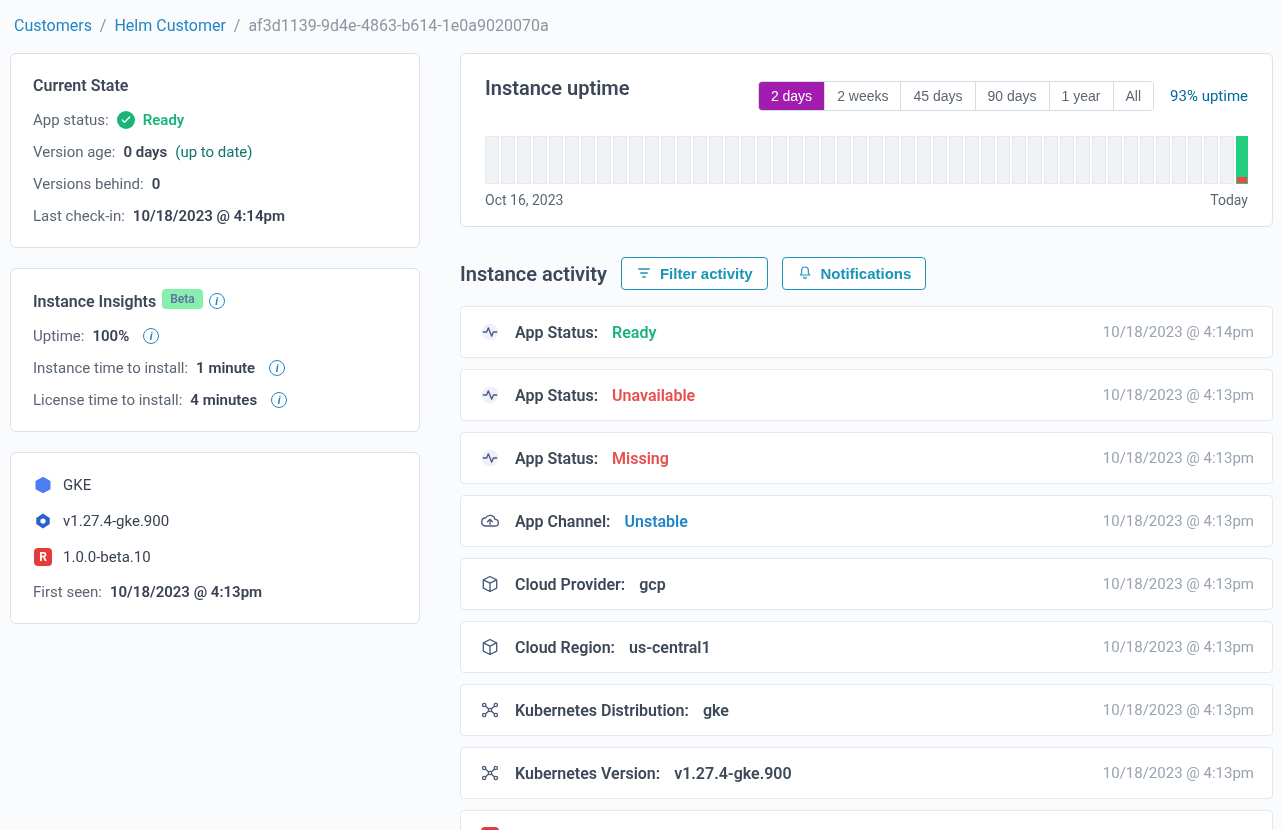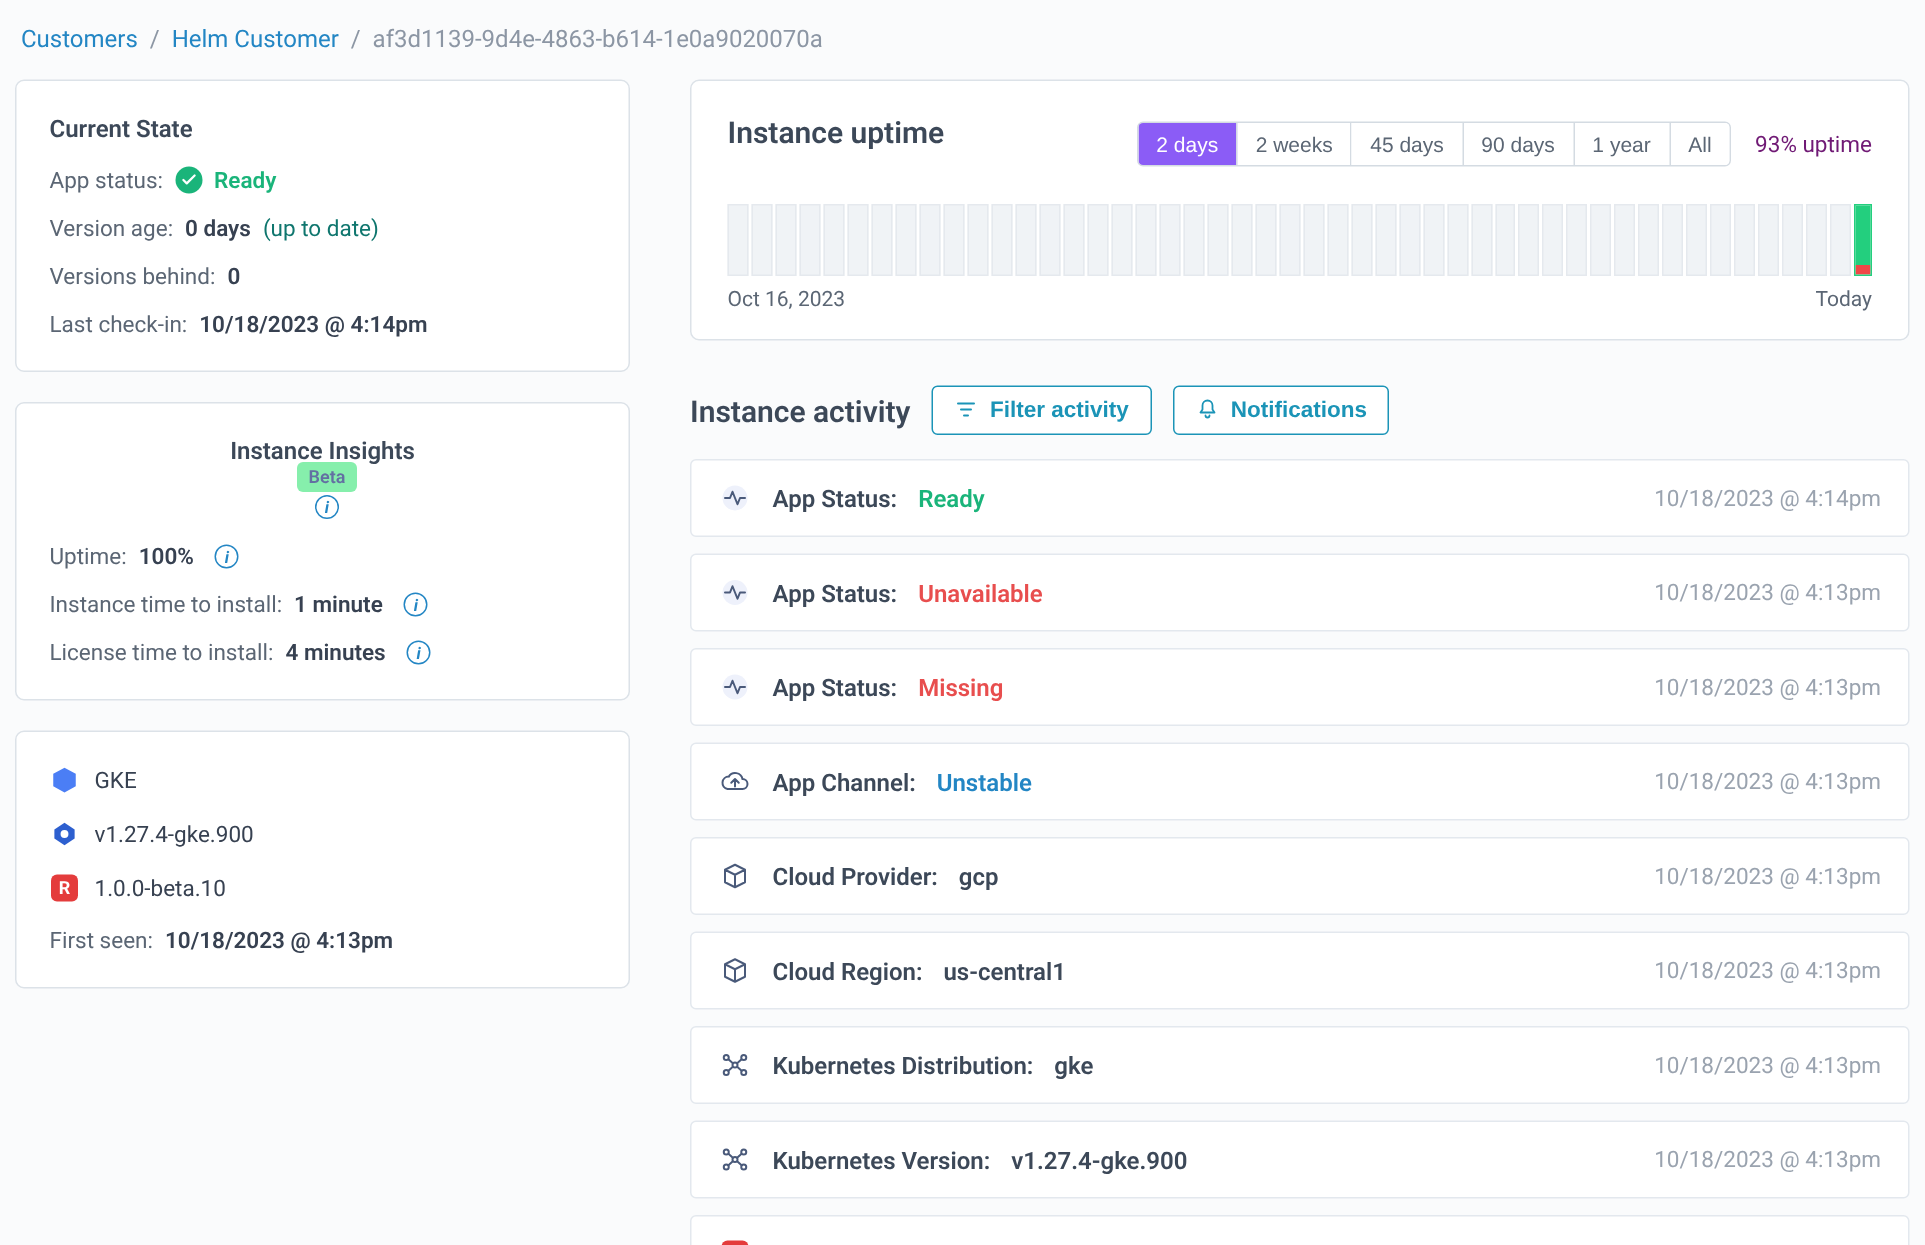--- a/index.html
+++ b/index.html
@@ -74,21 +74,21 @@
     border-radius: 50%;
     align-items: center;
     justify-content: center;
     color: #2386c4;
     font-size: 11px;
     font-weight: 700;
     font-style: italic;
     margin-left: 6px;
     cursor: pointer;
   }
-  .insights-title-row { display:flex; align-items:center; margin-bottom:16px;flex-direction:column; }
+  .insights-title-row { display:flex; align-items:center; margin-bottom:16px; }
   .insights-title-row h2 { margin-bottom:0; }
   .info-row {
     display: flex;
     align-items: center;
     gap: 10px;
     margin-bottom: 16px;
     font-size: 15px;
     color: #374151;
   }
   .info-row:last-child { margin-bottom: 0; }
@@ -120,22 +120,22 @@
   .seg-btn {
     padding: 6px 12px;
     font-size: 14px;
     border: none;
     background:#fff;
     color:#5b6674;
     border-right:1px solid #d4dbe2;
     cursor:pointer;
   }
   .seg-btn:last-child { border-right:none; }
-  .seg-btn.active { background:#8b5cf6; color:#fff; }
-  .uptime-pct { color:#701a75; font-size:15px; }
+  .seg-btn.active { background:#a21caf; color:#fff; }
+  .uptime-pct { color:#0369a1; font-size:15px; }
   .uptime-bars {
     display:flex; gap:2px; margin-bottom:8px; align-items:flex-end;
     height: 48px;
   }
   .uptime-bar {
     flex:1;
     background:#f0f3f6;
     border:1px solid #e5e9ee;
     height:48px;
   }

